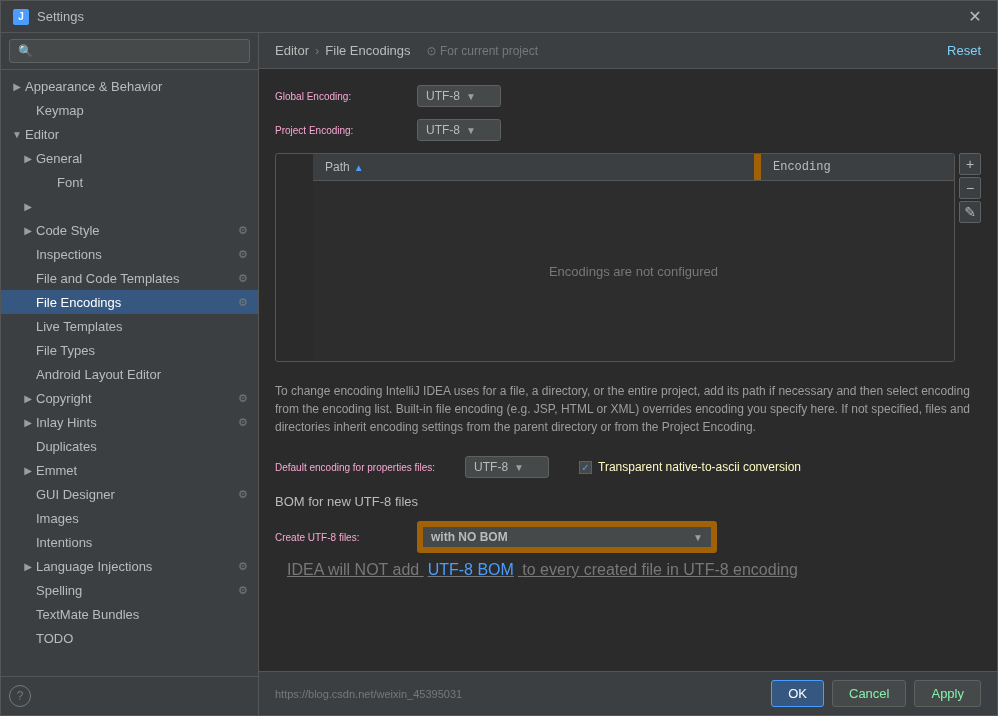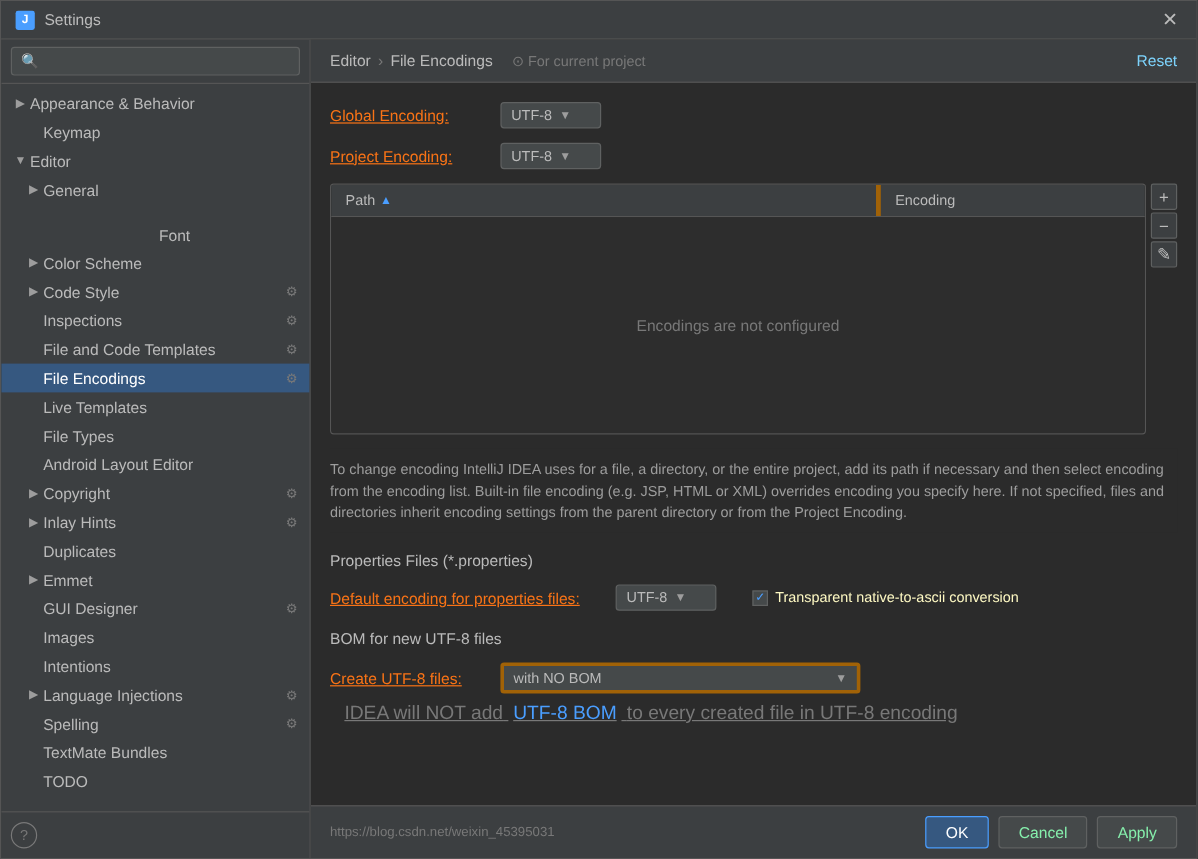--- a/index.html
+++ b/index.html
@@ -33,70 +33,70 @@
     .tree-arrow.collapsed::before { content: '▶'; }
     .tree-arrow.empty { }
 
     .tree-label { flex: 1; font-size: 13px; color: #bbbbbb; }
     .tree-item.selected .tree-label { color: #ffffff; }
 
     .tree-icon-gear { width: 14px; height: 14px; margin-left: 4px; color: #787878; font-size: 11px; display: flex; align-items: center; justify-content: center; flex-shrink: 0; }
 
     .indent-1 { padding-left: 8px; }
     .indent-2 { padding-left: 19px; }
-    .indent-3 { padding-left: 40px; flex-direction: column; }
+    .indent-3 { padding-left: 40px; }
 
     .sidebar-bottom { padding: 8px; border-top: 1px solid #555; }
     .help-btn { width: 22px; height: 22px; border-radius: 50%; border: 1px solid #787878; color: #787878; display: flex; align-items: center; justify-content: center; cursor: pointer; font-size: 12px; }
 
     
     .right-panel { flex: 1; display: flex; flex-direction: column; background: #2b2b2b; overflow: hidden; }
 
     .panel-header { display: flex; align-items: center; padding: 10px 16px; border-bottom: 1px solid #555; background: #3c3f41; flex-shrink: 0; }
     .breadcrumb { display: flex; align-items: center; color: #bbbbbb; font-size: 13px; flex: 1; }
     .breadcrumb-sep { margin: 0 6px; color: #787878; }
     .breadcrumb-current { color: #bbbbbb; font-weight: 500; }
     .for-project { color: #787878; font-size: 12px; margin-left: 16px; cursor: pointer; }
     .reset-btn { color: #7dd3fc; font-size: 13px; cursor: pointer; }
 
     .panel-body { flex: 1; overflow-y: auto; padding: 16px; display: flex; flex-direction: column; gap: 12px; }
     .panel-body::-webkit-scrollbar { width: 6px; }
     .panel-body::-webkit-scrollbar-track { background: #2b2b2b; }
     .panel-body::-webkit-scrollbar-thumb { background: #555; }
 
     .form-row { display: flex; align-items: center; gap: 12px; }
-    .form-label { color: #f97316; font-size: 13px; min-width: 130px; text-decoration: underline; }
+    .form-label { color: #f9a8d4; font-size: 10px; min-width: 130px; }
 
     .dropdown { background: #45494a; border: 1px solid #5f6161; border-radius: 3px; color: #bbbbbb; padding: 3px 24px 3px 8px; font-size: 12px; cursor: pointer; position: relative; display: inline-flex; align-items: center; gap: 6px; min-width: 80px; }
     .dropdown-arrow { color: #9d9d9d; font-size: 10px; }
     .table-header { display: flex; background: #3c3f41; border-bottom: 1px solid #555; }
     .table-col-path { flex: 1; padding: 6px 12px; font-size: 12px; color: #bbbbbb; display: flex; align-items: center; gap: 4px; }
-    .table-col-enc { width: 224px; padding: 6px 12px; font-size: 12px; color: #bbbbbb; border-left: 4px solid #a16207; }
+    .table-col-enc { width: 200px; padding: 6px 12px; font-size: 12px; color: #bbbbbb; border-left: 7px solid #a16207; font-family: Liberation Mono, monospace; }
 
     .table-body { background: #2d2d2d; min-height: 180px; display: flex; align-items: center; justify-content: center; position: relative; }
     .table-empty { color: #787878; font-size: 13px; }
 
     .table-wrapper { display: flex; gap: 0; }
-    .table-main { flex: 1; border: 1px solid #555; border-radius: 3px; overflow: hidden; }
+    .table-main { flex: 1; border: 1px solid #555; border-radius: 3px; overflow: hidden; padding-left: 37px; }
     .table-btns { display: flex; flex-direction: column; gap: 2px; margin-left: 4px; }
     .tbl-btn { width: 22px; height: 22px; background: #3c3f41; border: 1px solid #5f6161; color: #bbbbbb; font-size: 14px; display: flex; align-items: center; justify-content: center; cursor: pointer; border-radius: 2px; }
 
     .info-box { background: #2b2b2b; border: none; font-size: 12px; color: #9d9d9d; line-height: 1.5; padding: 8px 0; }
 
     .section-title { font-size: 13px; color: #bbbbbb; font-weight: 500; margin-top: 4px; }
 
     .properties-row { display: flex; align-items: center; gap: 30px; flex-wrap: wrap; }
     .checkbox-row { display: flex; align-items: center; gap: 6px; }
     .checkbox { width: 13px; height: 13px; background: #45494a; border: 1px solid #5f6161; display: flex; align-items: center; justify-content: center; cursor: pointer; flex-shrink: 0; }
     .checkbox.checked::before { content: '✓'; font-size: 10px; color: #4a9eff; }
     .checkbox-label { font-size: 12px; color: #fef9c3; }
 
     .bom-section { display: flex; flex-direction: column; gap: 8px; }
     .bom-row { display: flex; align-items: center; gap: 12px; }
-    .bom-dropdown { background: #45494a; border: 3px solid #a16207; border-radius: 3px; color: #bbbbbb; padding: 3px 8px; font-size: 12px; cursor: pointer; display: inline-flex; align-items: center; gap: 6px; min-width: 300px; justify-content: space-between; }
+    .bom-dropdown { background: #45494a; border: 6px solid #a16207; border-radius: 3px; color: #bbbbbb; padding: 3px 8px; font-size: 12px; cursor: pointer; display: inline-flex; align-items: center; gap: 6px; min-width: 300px; justify-content: space-between; font-weight: bold; }
     .bom-note { font-size: 16px; color: #787878; padding-left: 12px; text-decoration: underline; }
 
     
     .bottom-bar { display: flex; align-items: center; justify-content: flex-end; padding: 8px 16px; gap: 8px; border-top: 1px solid #555; background: #3c3f41; flex-shrink: 0; }
     .btn { padding: 5px 16px; border-radius: 3px; font-size: 13px; cursor: pointer; border: 1px solid transparent; }
     .btn-primary { background: #365880; border-color: #4a9eff; color: #ffffff; }
     .btn-default { background: #45494a; border-color: #5f6161; color: #86efac; }
 
     .sort-arrow { color: #4a9eff; font-size: 10px; }
 
@@ -141,21 +141,20 @@
           <span class="tree-label">General</span>
         </div>
 
         <div class="tree-item indent-3">
           <div class="tree-arrow empty"></div>
           <span class="tree-label">Font</span>
         </div>
 
         <div class="tree-item indent-2">
           <div class="tree-arrow collapsed"></div>
-          <span class="tree-label">Color Scheme</span>
         </div>
 
         <div class="tree-item indent-2">
           <div class="tree-arrow collapsed"></div>
           <span class="tree-label">Code Style</span>
           <div class="tree-icon-gear">⚙</div>
         </div>
 
         <div class="tree-item indent-2">
           <div class="tree-arrow empty"></div>
@@ -301,21 +300,20 @@
           </div>
           <div class="table-btns">
             <div class="tbl-btn">+</div>
             <div class="tbl-btn">−</div>
             <div class="tbl-btn">✎</div>
           </div>
         </div>
 
         <div class="info-box">To change encoding IntelliJ IDEA uses for a file, a directory, or the entire project, add its path if necessary and then select encoding from the encoding list. Built-in file encoding (e.g. JSP, HTML or XML) overrides encoding you specify here. If not specified, files and directories inherit encoding settings from the parent directory or from the Project Encoding.</div>
 
-        <div class="section-title">Properties Files (*.properties)</div>
         <div class="properties-row">
           <span class="form-label">Default encoding for properties files:</span>
           <div class="dropdown">
             <span>UTF-8</span>
             <span class="dropdown-arrow">▼</span>
           </div>
           <div class="checkbox-row">
             <div class="checkbox checked"></div>
             <span class="checkbox-label">Transparent native-to-ascii conversion</span>
           </div>

